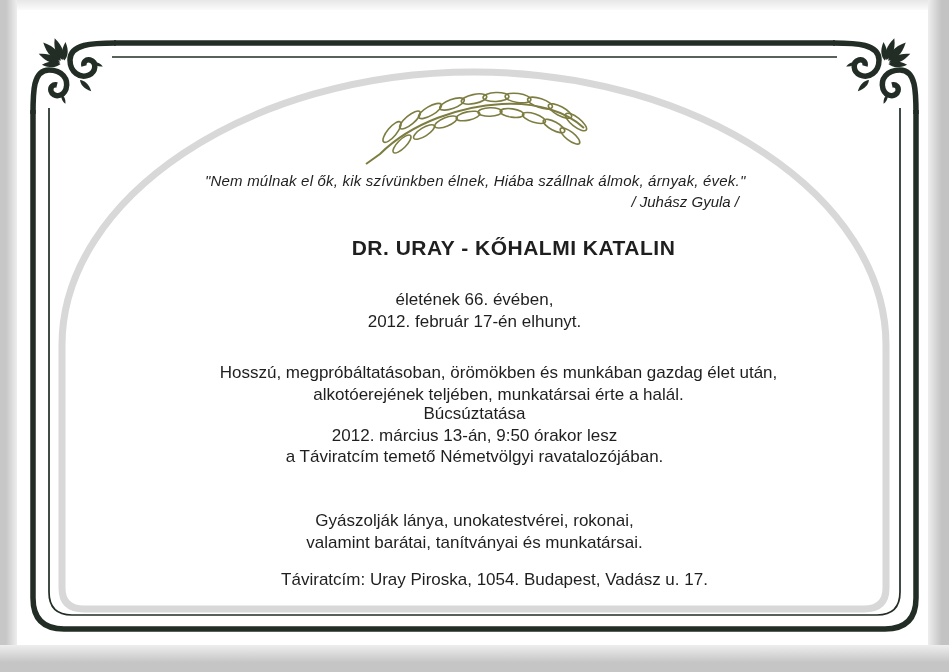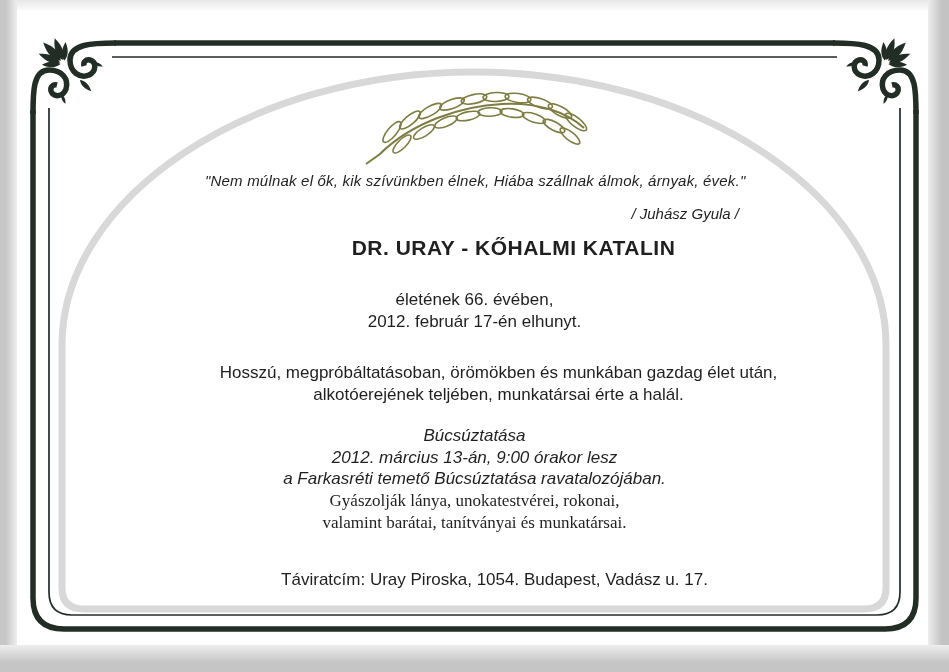--- a/index.html
+++ b/index.html
@@ -18,29 +18,29 @@
   .edge-right{top:0;right:0;bottom:0;width:21px;background:linear-gradient(270deg,#c3c3c3 35%,#eeeeee);}
   .edge-bottom{left:0;right:0;bottom:0;height:27px;background:linear-gradient(0deg,#c5c5c5 35%,#eeeeee);}
 
   .frame-svg{position:absolute;top:0;left:0;z-index:2;}
 
   .content{position:absolute;top:0;left:0;width:949px;height:672px;z-index:3;}
   .tline{position:absolute;width:100%;text-align:center;}
 
   .quote-wrap{position:absolute;top:172px;left:205px;width:540px;}
   .quote{font-style:italic;font-size:15px;letter-spacing:.2px;text-align:center;white-space:nowrap;}
-  .quote-attr{font-style:italic;font-size:15px;text-align:right;margin-top:16px;padding-right:6px;}
+  .quote-attr{font-style:italic;font-size:15px;text-align:right;margin-top:4px;padding-right:6px;}
 
   .name{top:236px;font-size:21px;font-weight:bold;letter-spacing:.5px;padding-left:39px;}
 
   .block{position:absolute;width:100%;text-align:center;font-size:17px;line-height:21.5px;}
   .b-death{top:289px;}
   .b-life{top:362px;padding-left:24px;}
-  .b-farewell{top:425px;font-style:italic;}
-  .b-mourners{top:490px;font-family:Liberation Serif, serif;}
+  .b-farewell{top:403px;}
+  .b-mourners{top:510px;}
   .b-telegram{top:569px;padding-left:20px;}
 </style>
 </head>
 <body>
 
 <div class="scan">
 
   <div class="edge edge-top"></div>
   <div class="edge edge-left"></div>
   <div class="edge edge-right"></div>
@@ -119,22 +119,22 @@
       <div>2012. február 17-én elhunyt.</div>
     </div>
 
     <div class="block b-life">
       <div>Hosszú, megpróbáltatásoban, örömökben és munkában gazdag élet után,</div>
       <div>alkotóerejének teljében, munkatársai érte a halál.</div>
     </div>
 
     <div class="block b-farewell">
       <div>Búcsúztatása</div>
-      <div>2012. március 13-án, 9:00 órakor lesz</div>
-      <div>a Farkasréti temető Búcsúztatása ravatalozójában.</div>
+      <div>2012. március 13-án, 9:50 órakor lesz</div>
+      <div>a Táviratcím temető Németvölgyi ravatalozójában.</div>
     </div>
 
     <div class="block b-mourners">
       <div>Gyászolják lánya, unokatestvérei, rokonai,</div>
       <div>valamint barátai, tanítványai és munkatársai.</div>
     </div>
 
     <div class="block b-telegram">Táviratcím: Uray Piroska, 1054. Budapest, Vadász u. 17.</div>
 
   </div>

